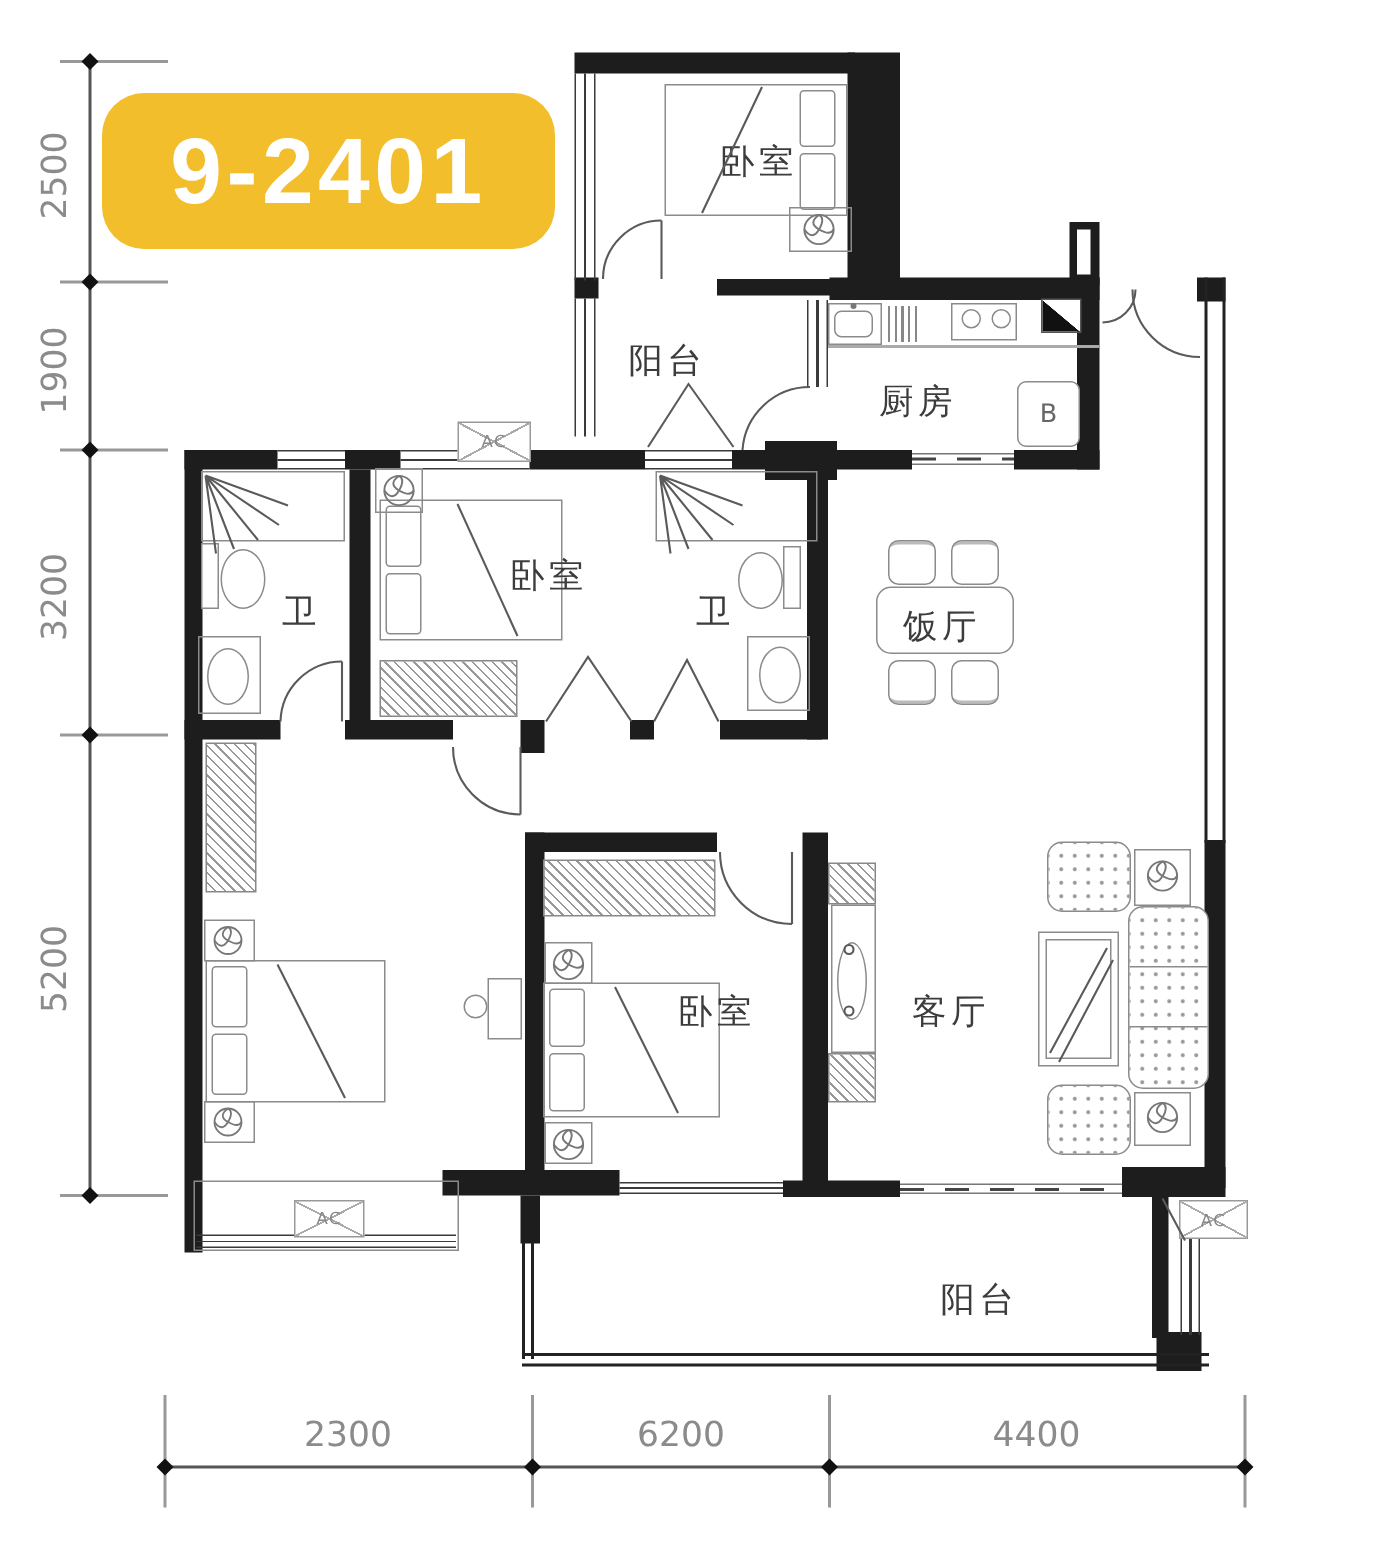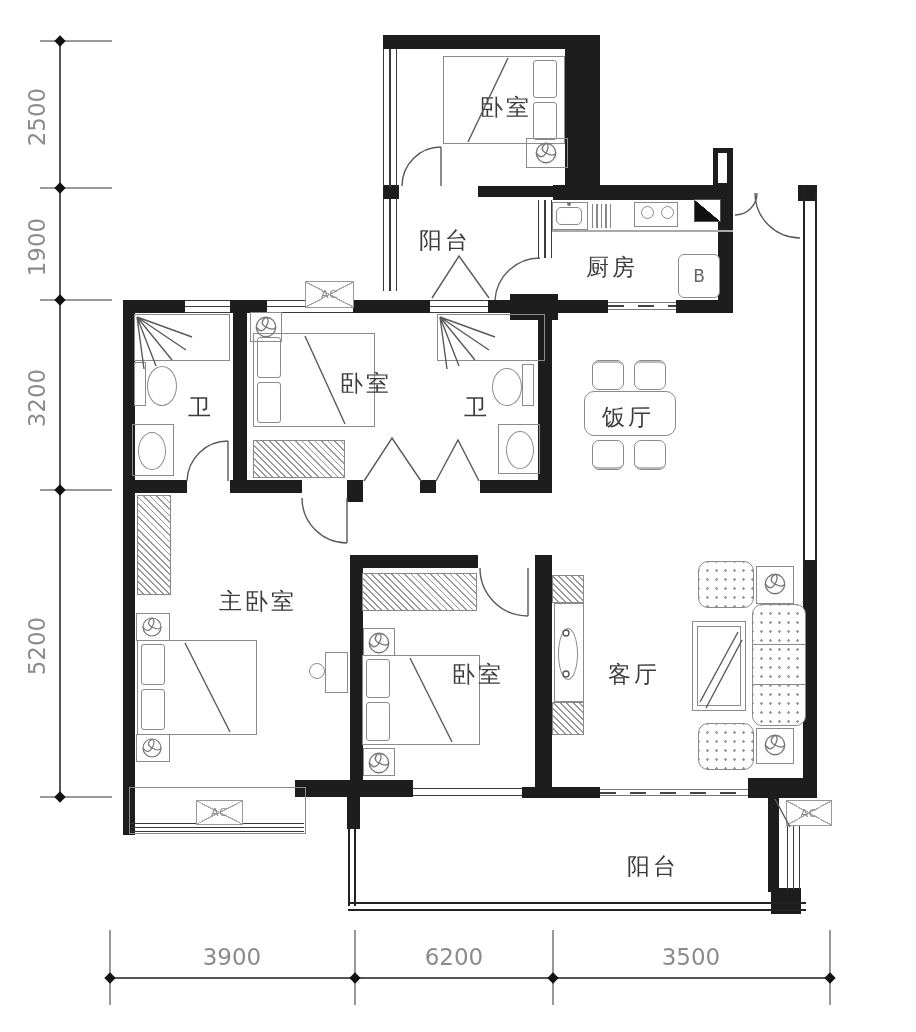--- a/index.html
+++ b/index.html
@@ -36,20 +36,21 @@
   #badge{position:absolute;left:68px;top:62px;width:302px;height:104px;background:#F3BE2B;border-radius:28px;
          display:flex;align-items:center;justify-content:center;color:#fff;font-size:62px;font-weight:bold;
          letter-spacing:3px;z-index:20;font-family:"Liberation Sans",sans-serif;}
   svg.overlay{position:absolute;left:0;top:0;z-index:5;}
 </style>
 </head>
 <body>
 
 <div id="canvas">
 
+  <div id="badge">9-2401</div>
 
   <div class="wall" style="left:383px;top:35px;width:187px;height:14px"></div>
   <div class="wall" style="left:565px;top:35px;width:35px;height:160px"></div>
   <div class="wall" style="left:553px;top:185px;width:180px;height:15px"></div>
   <div class="wall" style="left:713px;top:148px;width:20px;height:42px"></div>
   <div style="position:absolute;left:718px;top:153px;width:9px;height:30px;background:#fff"></div>
   <div class="wall" style="left:798px;top:185px;width:19px;height:16px"></div>
   <div class="wall" style="left:383px;top:185px;width:16px;height:14px"></div>
   <div class="wall" style="left:478px;top:186px;width:92px;height:11px"></div>
   <div class="wall" style="left:123px;top:300px;width:62px;height:13px"></div>
@@ -251,21 +252,20 @@
     </g>
   </svg>
 
   <div class="room-label" style="left:446px;top:92px;width:120px">卧室</div>
   <div class="room-label" style="left:385px;top:225px;width:120px">阳台</div>
   <div class="room-label" style="left:552px;top:252px;width:120px">厨房</div>
   <div class="room-label" style="left:171px;top:392px;width:60px">卫</div>
   <div class="room-label" style="left:306px;top:368px;width:120px">卧室</div>
   <div class="room-label" style="left:447px;top:392px;width:60px">卫</div>
   <div class="room-label" style="left:568px;top:402px;width:120px">饭厅</div>
-  <div class="room-label" style="left:178px;top:586px;width:160px">主卧室</div>
   <div class="room-label" style="left:418px;top:659px;width:120px">卧室</div>
   <div class="room-label" style="left:574px;top:659px;width:120px">客厅</div>
   <div class="room-label" style="left:593px;top:851px;width:120px">阳台</div>
 
   <div class="dline" style="left:59px;top:41px;width:2px;height:757px"></div>
   <div class="tick" style="left:40px;top:40px;width:72px;height:1.5px"></div>
   <div class="tick" style="left:40px;top:187px;width:72px;height:1.5px"></div>
   <div class="tick" style="left:40px;top:299px;width:72px;height:1.5px"></div>
   <div class="tick" style="left:40px;top:489px;width:72px;height:1.5px"></div>
   <div class="tick" style="left:40px;top:796px;width:72px;height:1.5px"></div>
@@ -281,17 +281,17 @@
 
   <div class="dline" style="left:110px;top:977px;width:721px;height:2px"></div>
   <div class="tick" style="left:109px;top:930px;width:1.5px;height:75px"></div>
   <div class="tick" style="left:354px;top:930px;width:1.5px;height:75px"></div>
   <div class="tick" style="left:552px;top:930px;width:1.5px;height:75px"></div>
   <div class="tick" style="left:829px;top:930px;width:1.5px;height:75px"></div>
   <div class="dia" style="left:106px;top:974px"></div>
   <div class="dia" style="left:351px;top:974px"></div>
   <div class="dia" style="left:549px;top:974px"></div>
   <div class="dia" style="left:826px;top:974px"></div>
-  <div class="dim" style="left:192px;top:944px">3900</div>
+  <div class="dim" style="left:192px;top:944px">2300</div>
   <div class="dim" style="left:414px;top:944px">6200</div>
-  <div class="dim" style="left:651px;top:944px">3500</div>
+  <div class="dim" style="left:651px;top:944px">4400</div>
 
 </div>
 
 </body></html>

